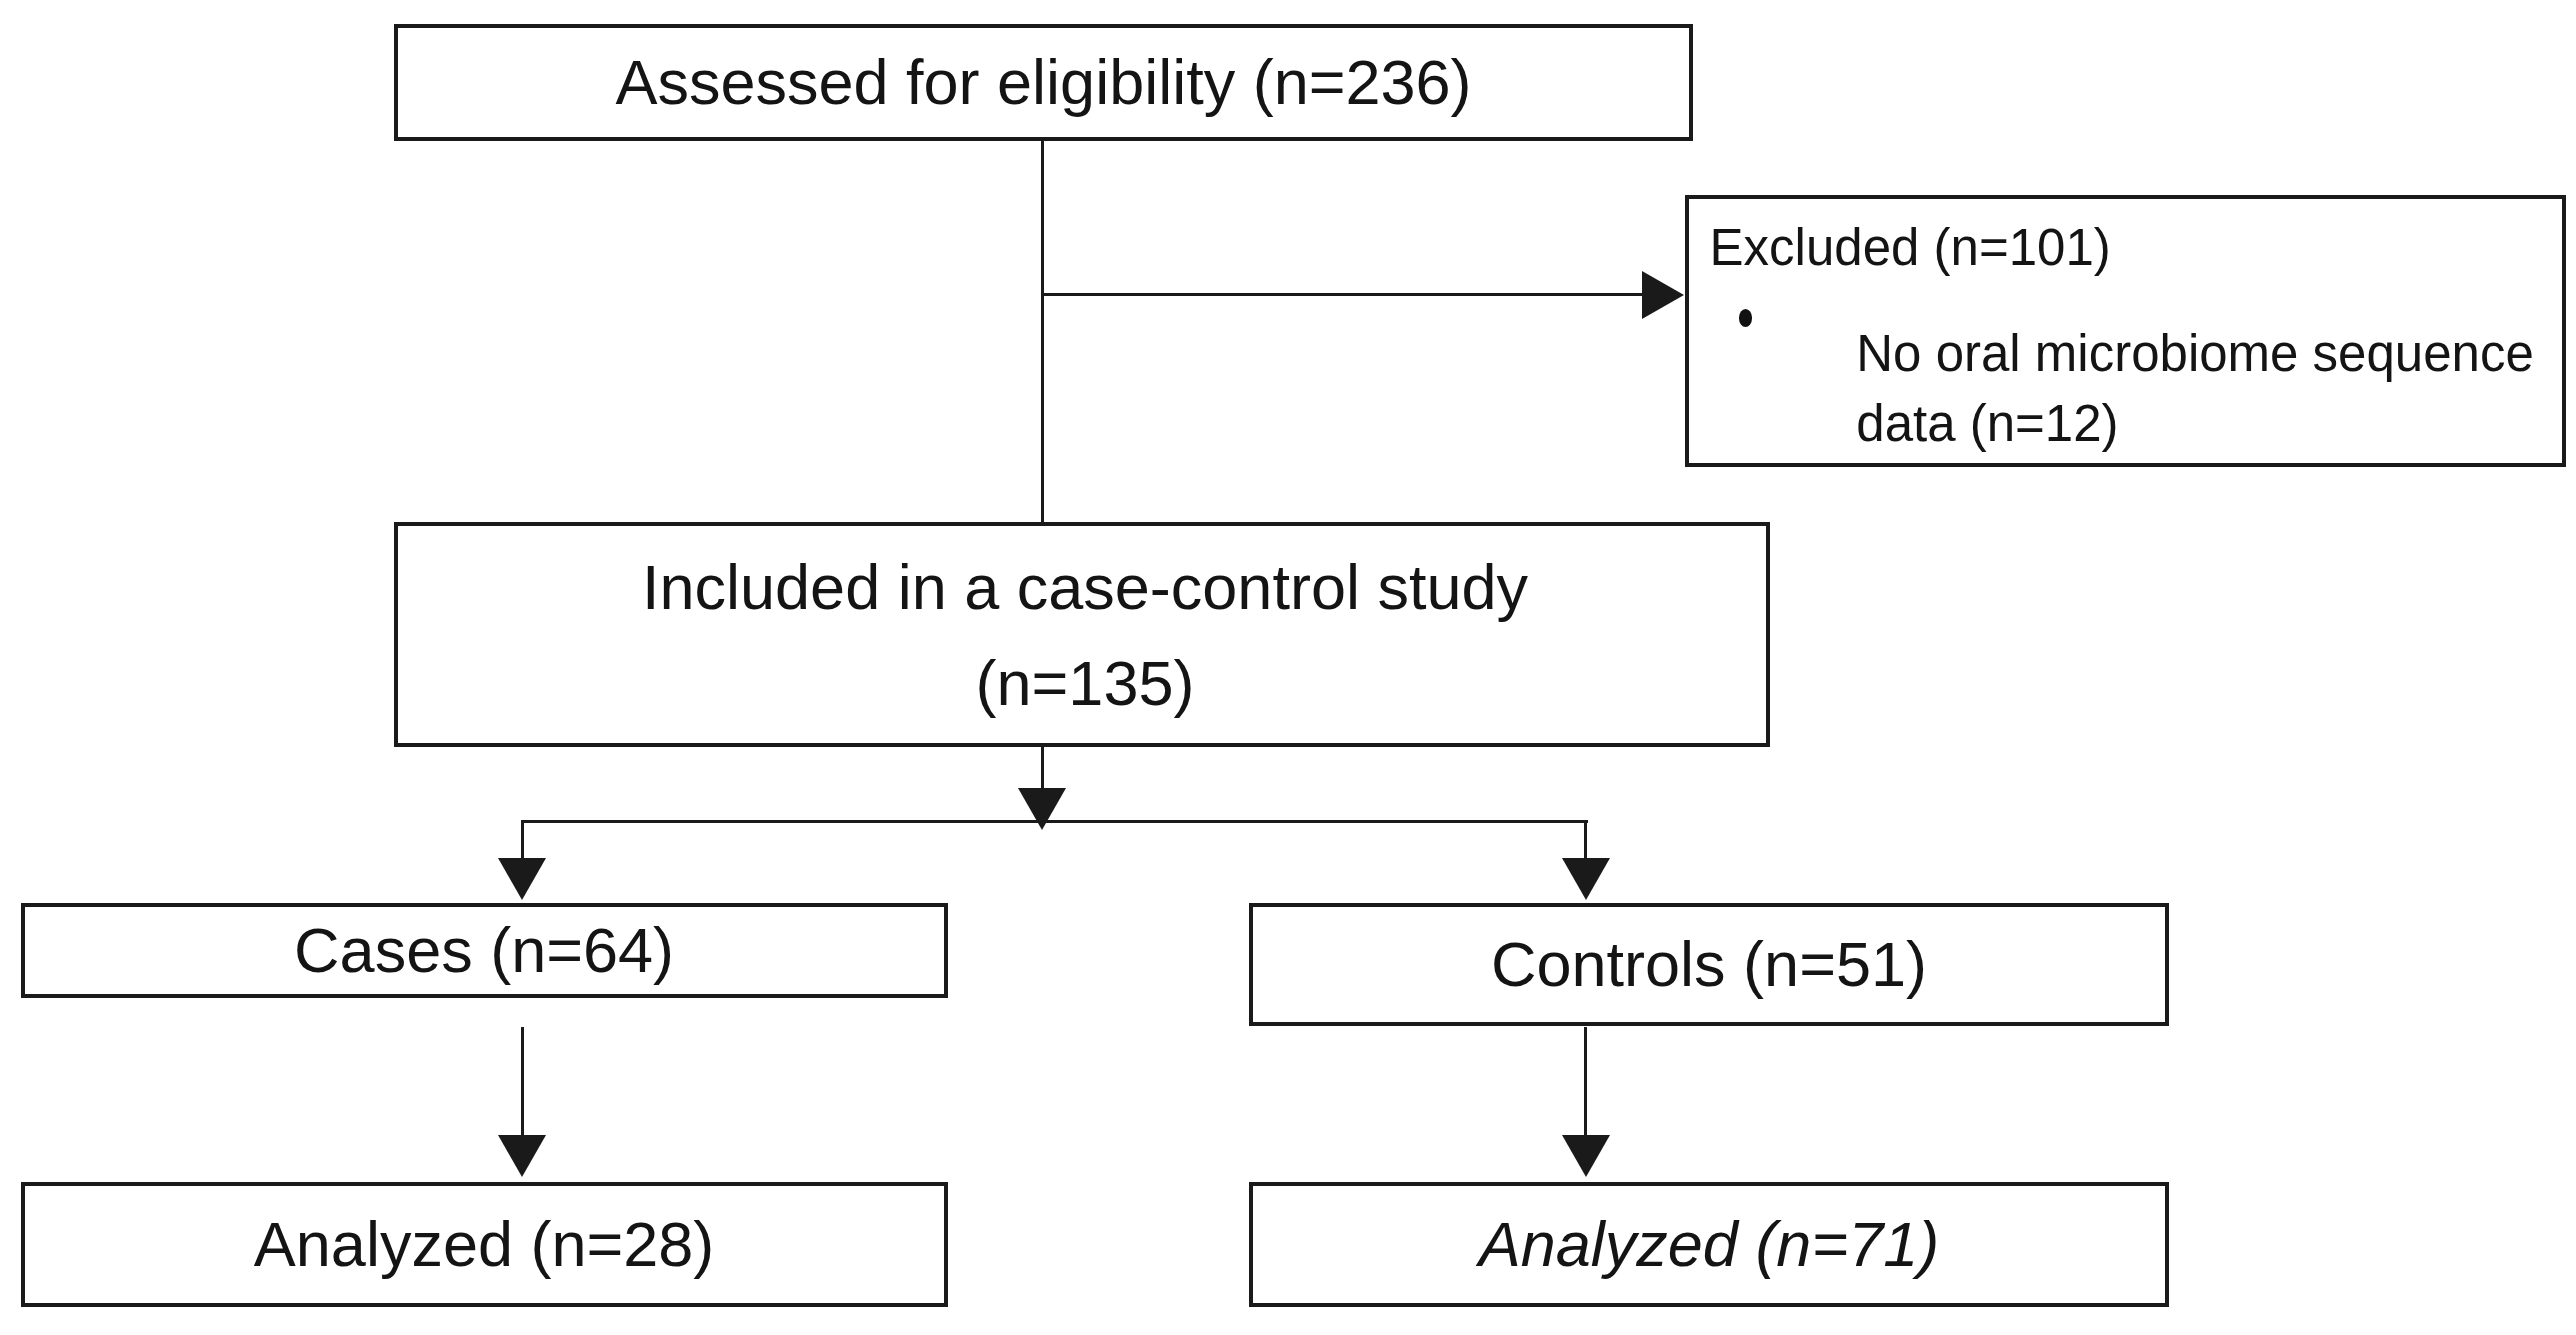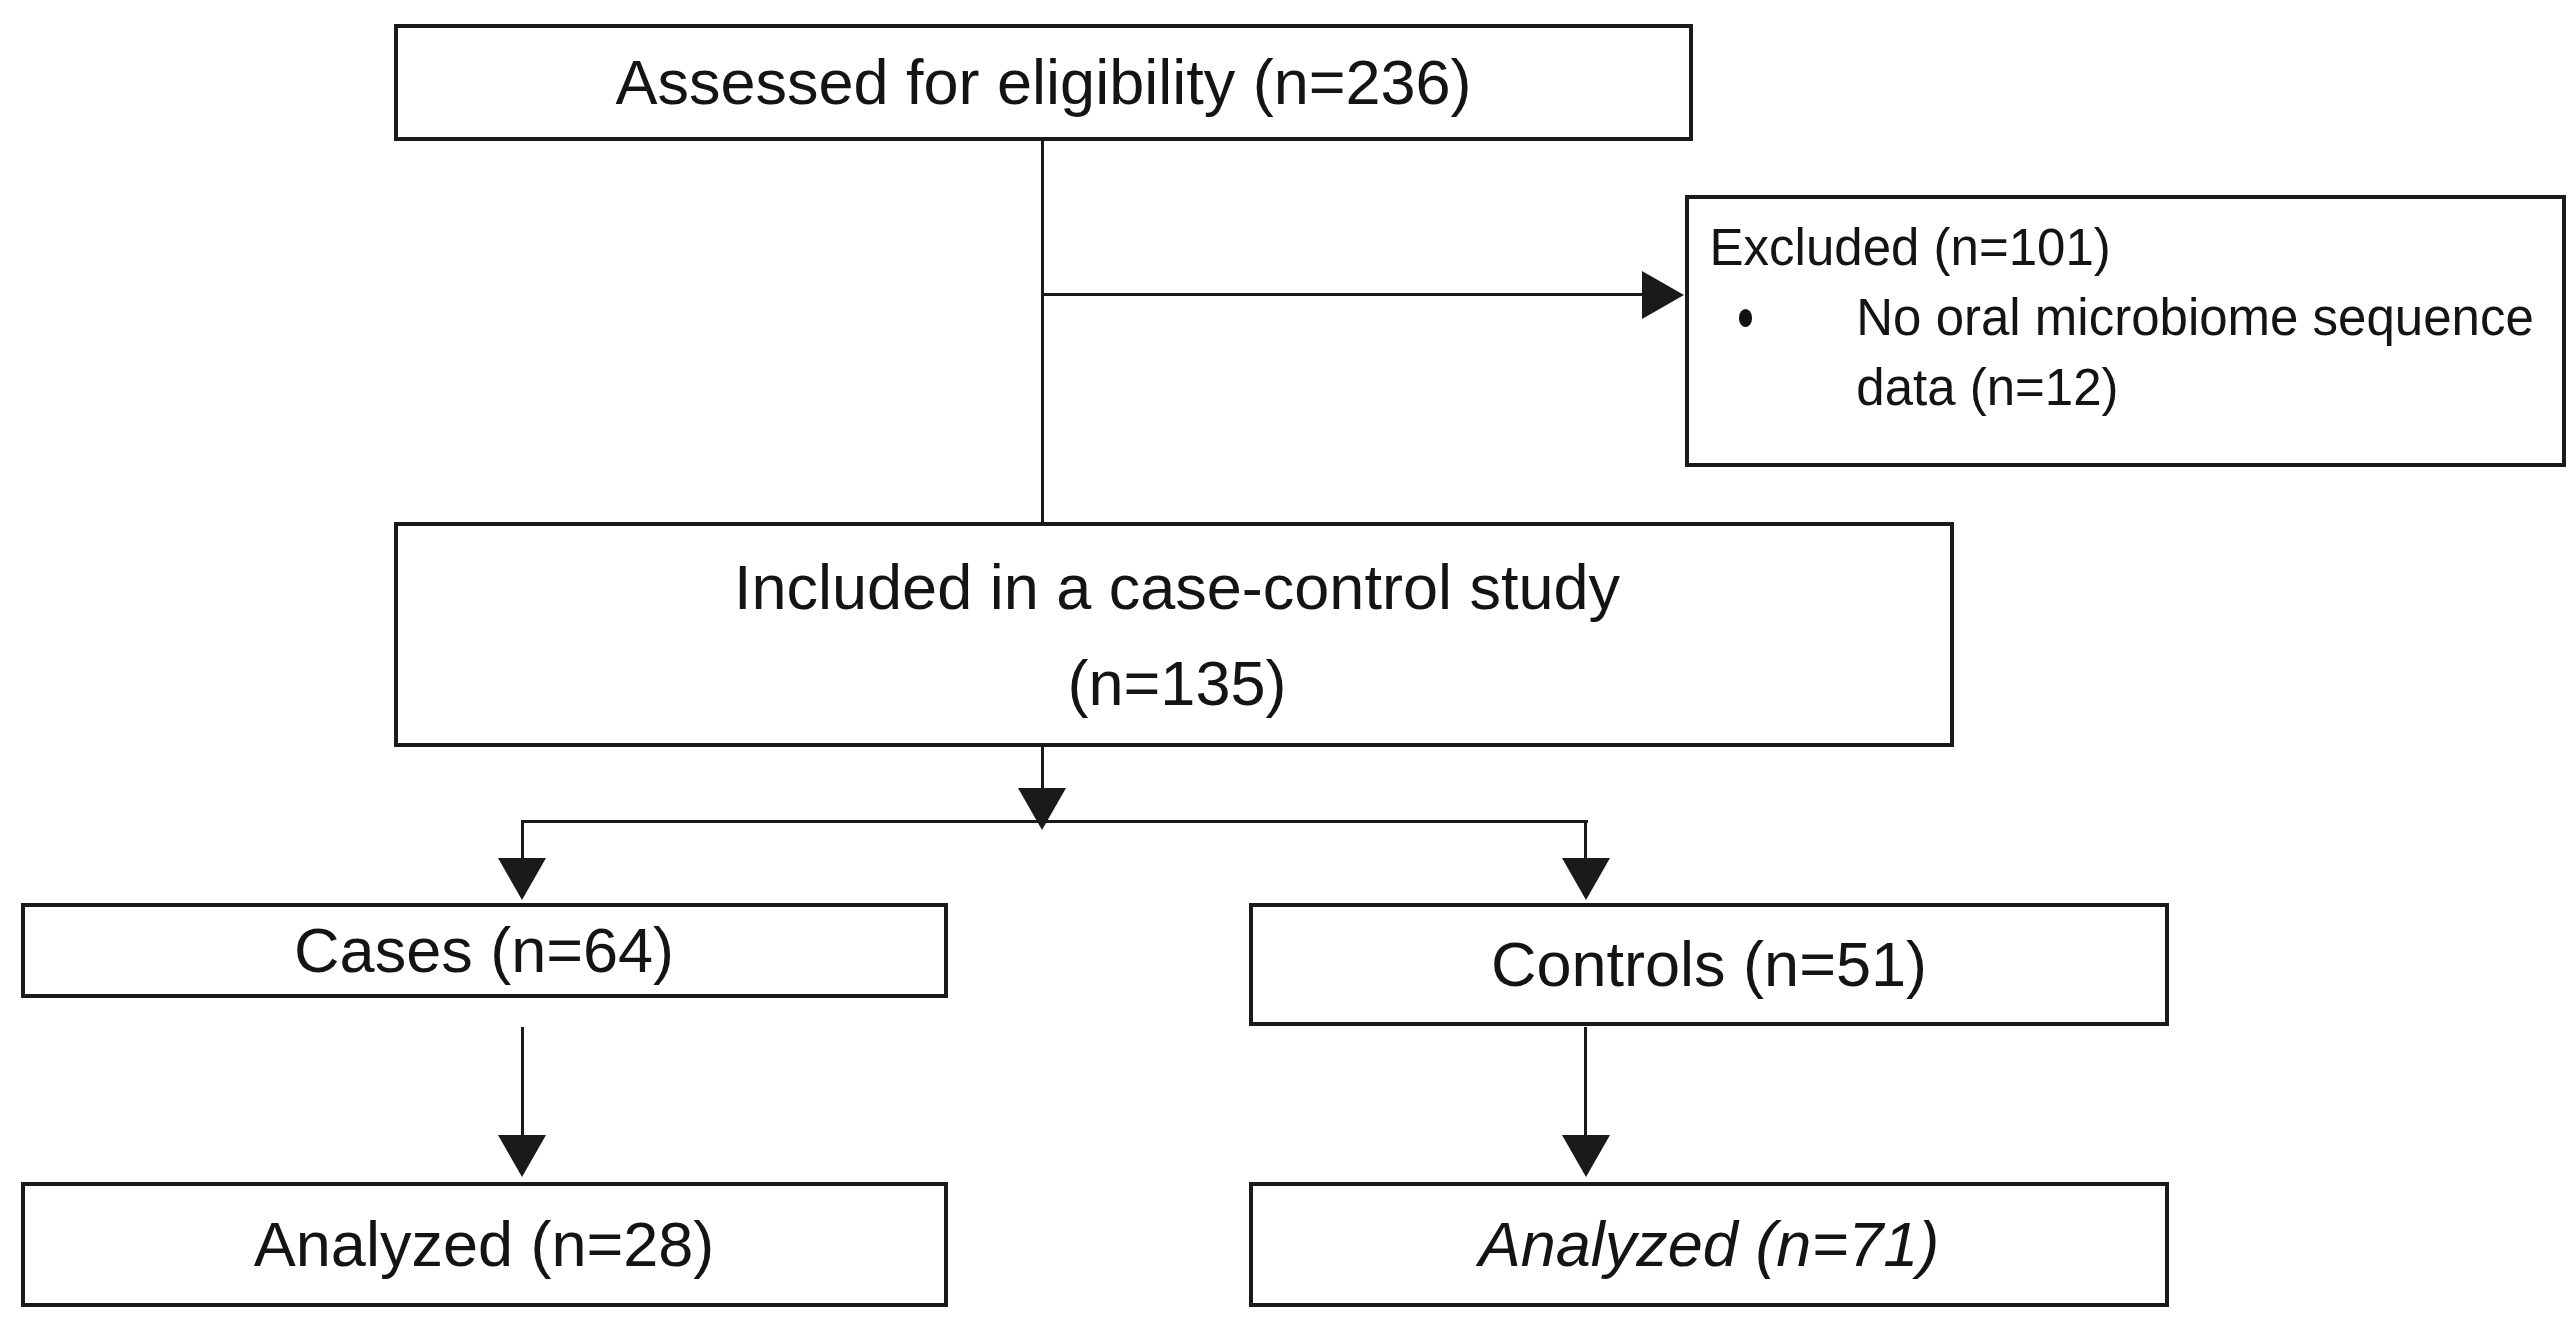--- a/index.html
+++ b/index.html
@@ -29,21 +29,21 @@
   .center-label {
     display: flex;
     align-items: center;
     justify-content: center;
     text-align: center;
     font-size: 63px;
     line-height: 1.12;
   }
   .box-assessed   { left: 394px;  top: 24px;   width: 1299px; height: 117px; }
   .box-excluded   { left: 1685px; top: 195px;  width: 881px; height: 272px; }
-  .box-included   { left: 394px;  top: 522px;  width: 1560px; height: 225px; padding-left: 6px; }
+  .box-included   { left: 394px;  top: 522px;  width: 1376px; height: 225px; padding-left: 6px; }
   .box-cases      { left: 20.6px;   top: 903px; width: 927px; height: 95px; }
   .box-controls   { left: 1249px; top: 903px; width: 920px; height: 123px; }
   .box-analyzed-l { left: 20.6px;   top: 1182px; width: 927px; height: 125px; }
   .box-analyzed-r { left: 1249px; top: 1182px; width: 920px; height: 125px; font-style: italic; }
 
   .included-lines {
     display: flex;
     flex-direction: column;
     align-items: center;
     justify-content: center;
@@ -64,21 +64,21 @@
     align-items: flex-start;
   }
   .dot {
     flex: 0 0 auto;
     width: 13.7px;
     height: 18px;
     margin: 26px 104px 0 29px;
     border-radius: 50%;
     background: #111111;
   }
-  .bullet-text { flex: 1 1 auto; }
+  .bullet-text { flex: 1 1 auto; margin-top: 36px; }
 
   .line {
     position: absolute;
     background: #1a1a1a;
   }
   .arrow {
     position: absolute;
     width: 0;
     height: 0;
   }

